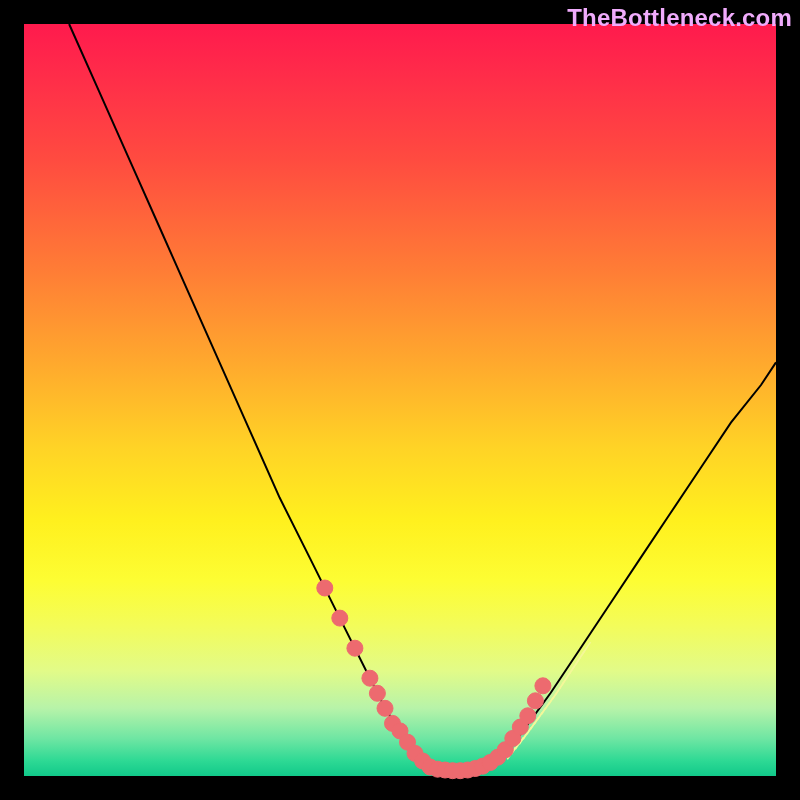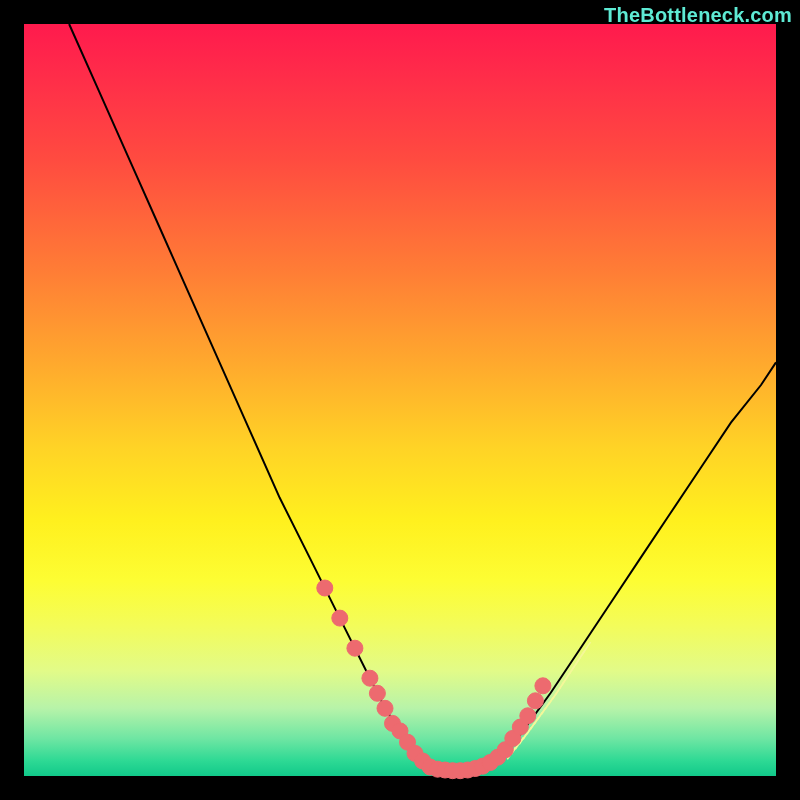--- a/index.html
+++ b/index.html
@@ -40,22 +40,22 @@
       #b7f3a9 91%,
       #6fe6a3 95%,
       #2dd994 98%,
       #11c98a 100%
     );
   }
   .watermark {
     position: absolute;
     top: 4px;
     right: 8px;
-    color: #5eead4;
-    font-size: 20px;
+    color: #f0abfc;
+    font-size: 24px;
     font-weight: 600;
     letter-spacing: 0.2px;
     user-select: none;
   }
   svg.overlay {
     position: absolute;
     left: 24px;
     top: 24px;
     width: 752px;
     height: 752px;

